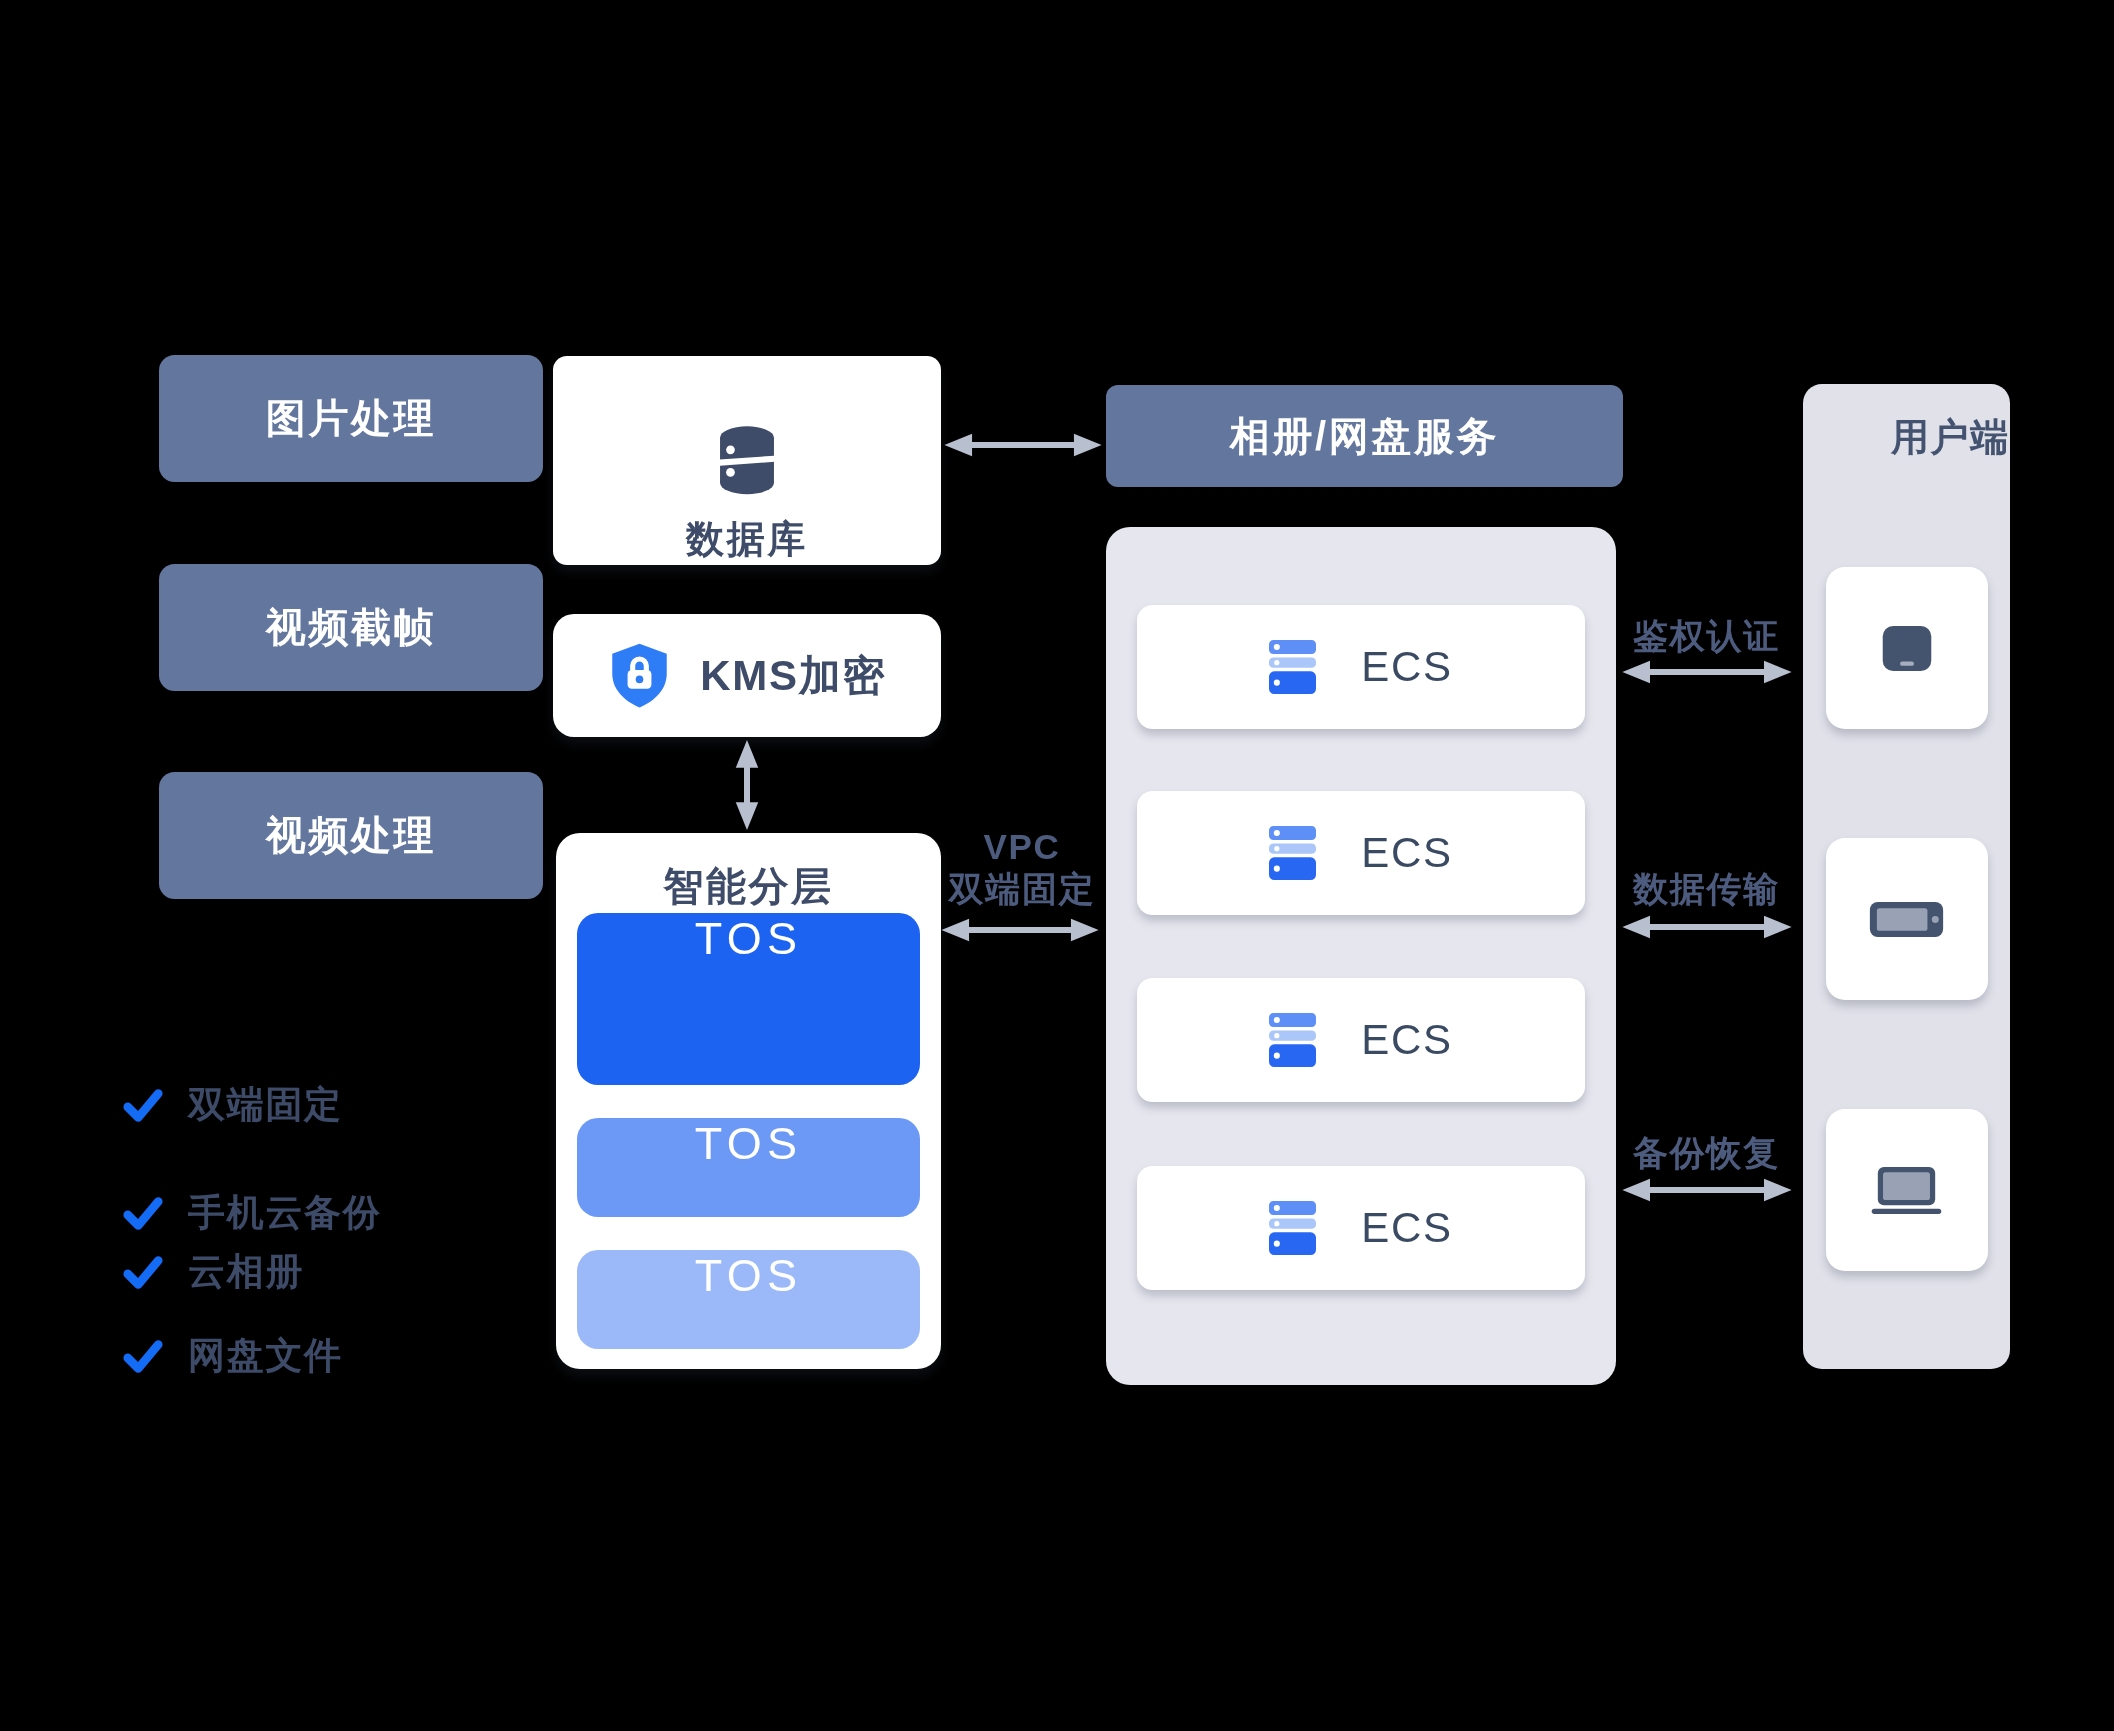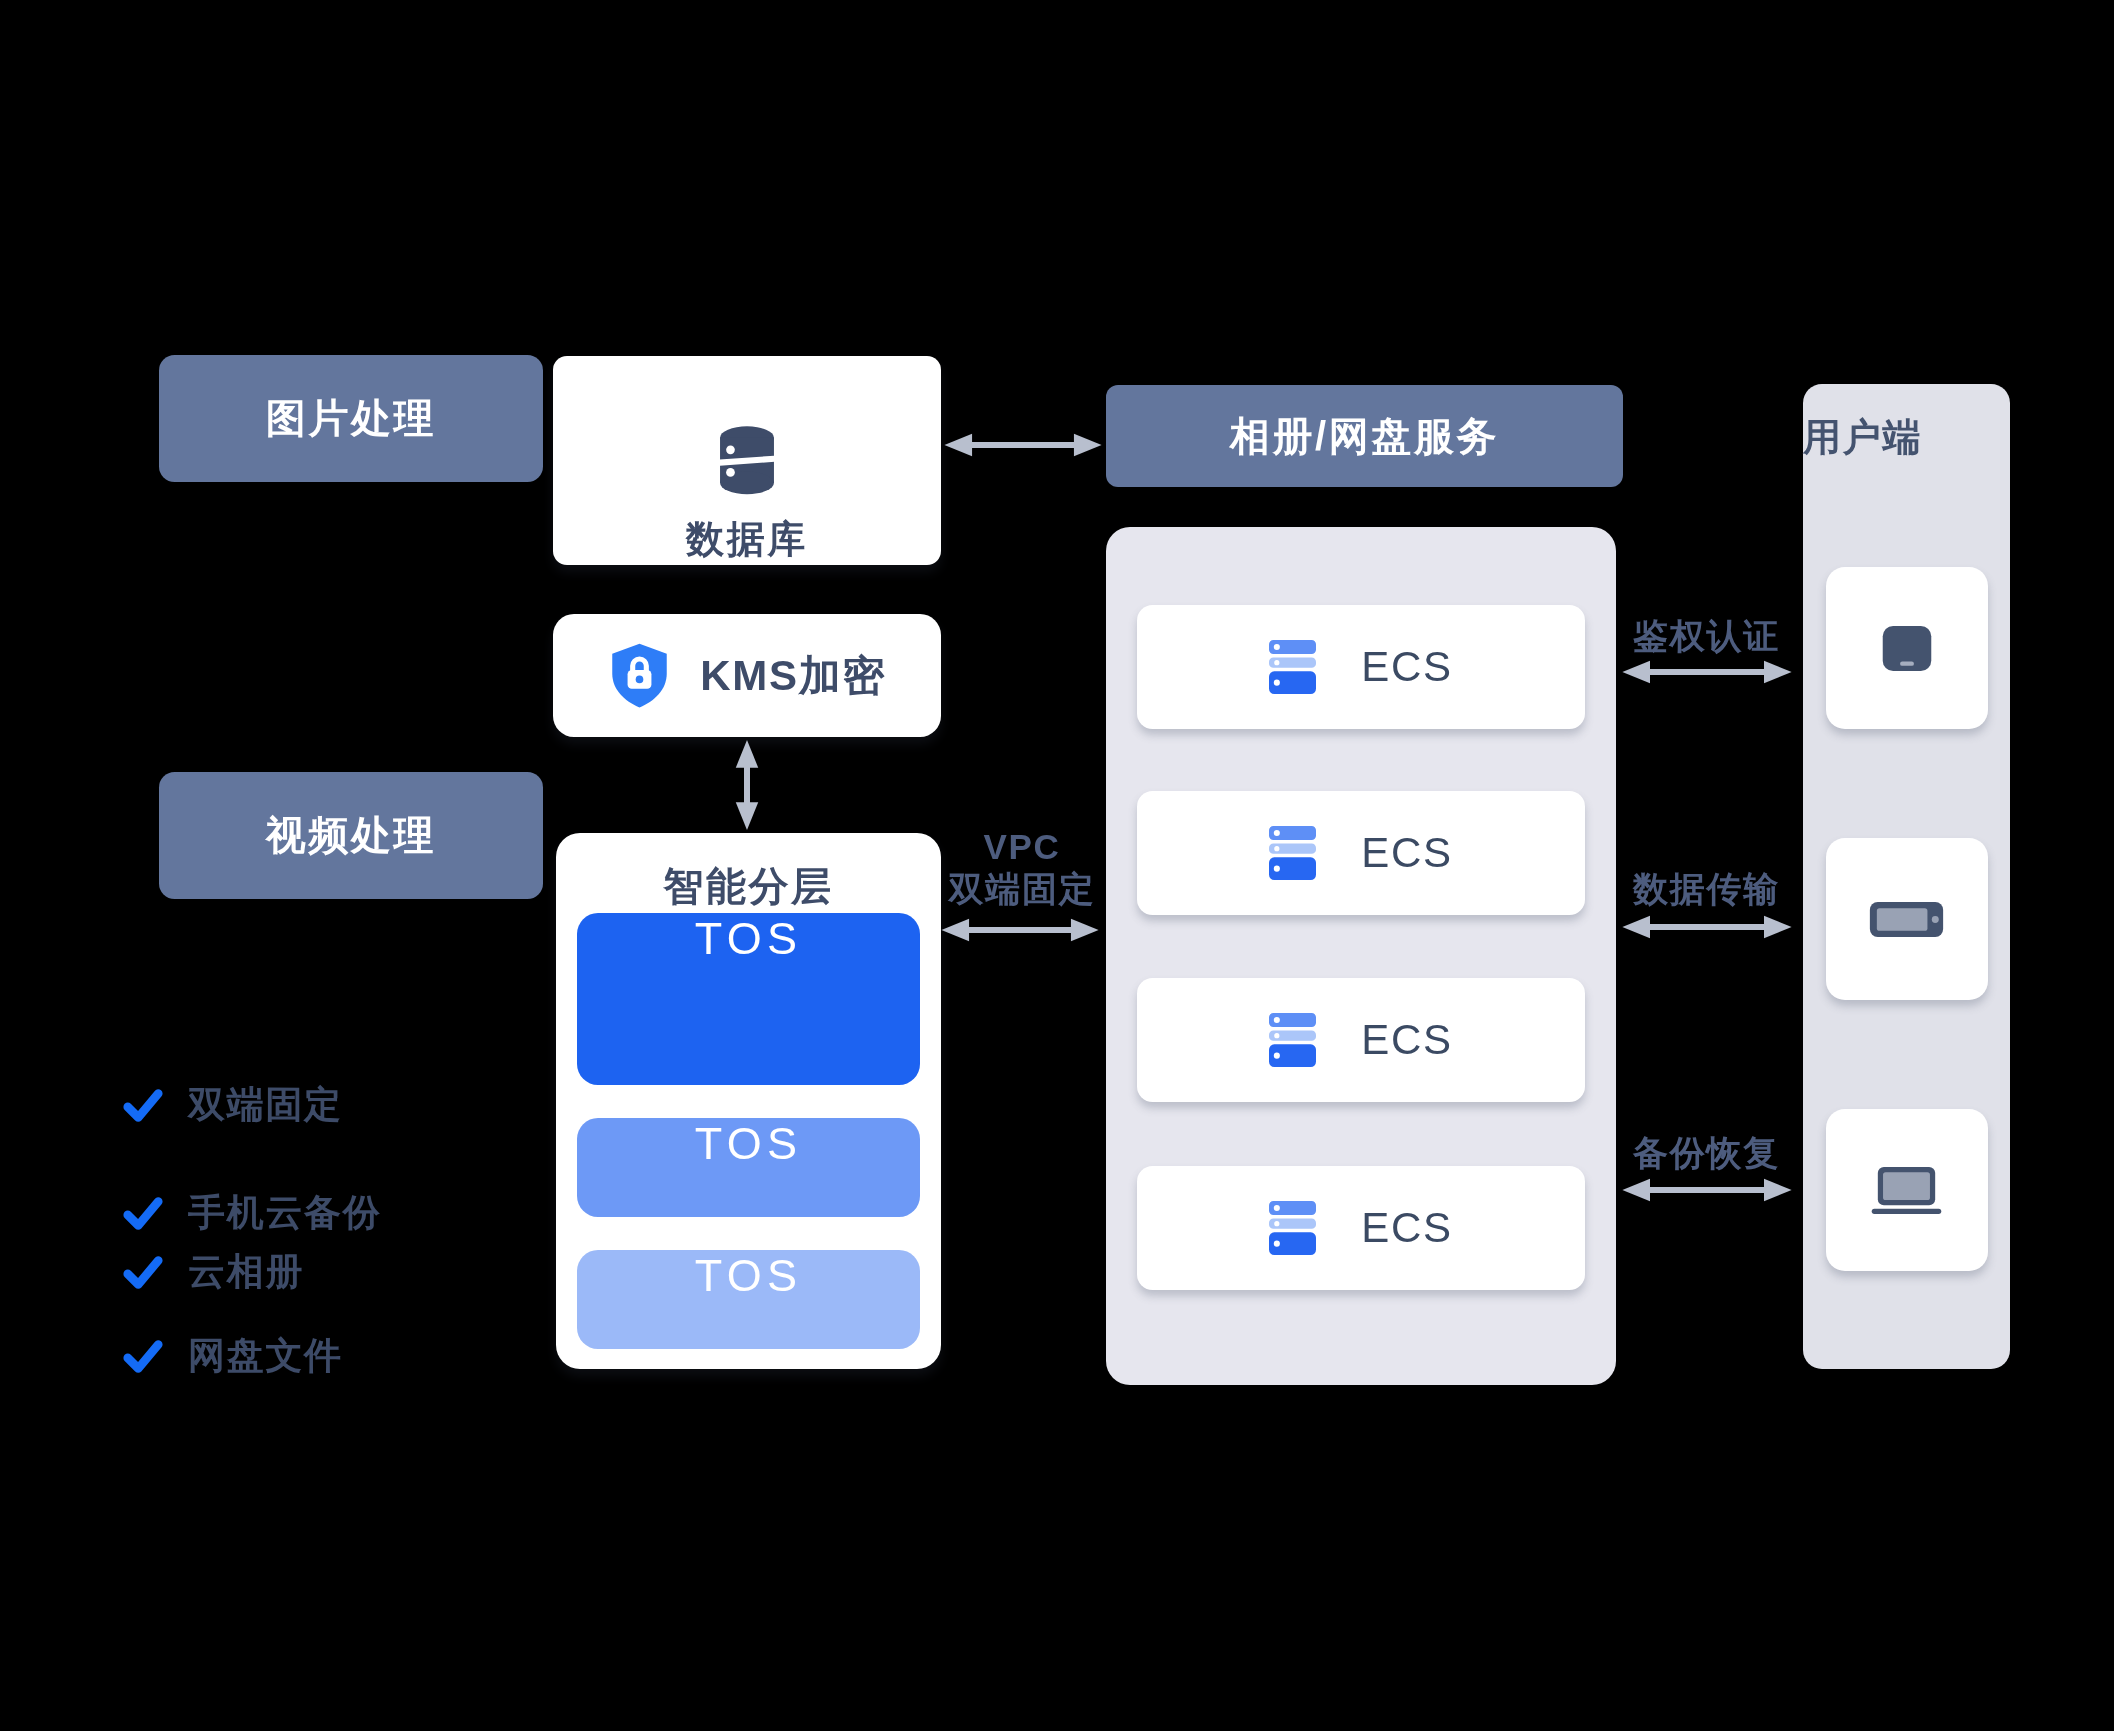--- a/index.html
+++ b/index.html
@@ -44,38 +44,41 @@
   .ecs-panel{position:absolute;left:1106px;top:511px;width:510px;height:858px;
              background:#e6e6ee;border-radius:24px;margin-top:16px;}
   .ecs-card{position:absolute;left:31px;width:448px;height:124px;background:#fff;
             border-radius:15.6px;box-shadow:0 6px 8.7px rgba(90,98,120,.30);
             display:flex;align-items:center;justify-content:center;gap:45px;}
   .ecs-card .lbl{font-size:42px;font-weight:500;color:#3b4a63;letter-spacing:1.7px;}
 
   
   .client-panel{position:absolute;left:1803px;top:384px;width:207px;height:985px;
                 background:#e0e1e9;border-radius:19px;}
-  .client-title{position:absolute;top:28px;left:0;width:100%;text-align:left;
+  .client-title{position:absolute;top:28px;left:0;width:100%;text-align:right;
                 font-size:38px;font-weight:bold;color:#44536f;letter-spacing:1.7px;}
   .device-card{position:absolute;left:22.6px;width:162px;height:162px;background:#fff;
                border-radius:19px;box-shadow:0 6px 8.7px rgba(90,98,120,.30);
                display:flex;align-items:center;justify-content:center;}
 
   
   .conn-lbl{position:absolute;text-align:center;font-size:35px;font-weight:bold;
             color:#4d5c7e;letter-spacing:1.7px;}
   .vpc-lbl{left:937px;width:170px;line-height:42px;}
 </style>
 </head>
 <body>
 
 <div class="canvas">
 
   <div class="feat" style="top:355px">
     <span>图片处理</span>
+  </div>
+  <div class="feat" style="top:564px">
+    <span>视频截帧</span>
   </div>
   <div class="feat" style="top:772px">
     <span>视频处理</span>
   </div>
 
   <div class="check-row" style="top:1080px">
     <svg width="42" height="42" viewBox="0 0 44 44">
       <path d="M6 24 L17 35 L38 10" fill="none" stroke="#146bf6" stroke-width="9" stroke-linecap="round" stroke-linejoin="round"></path>
     </svg>
     <span class="lbl">双端固定</span>

